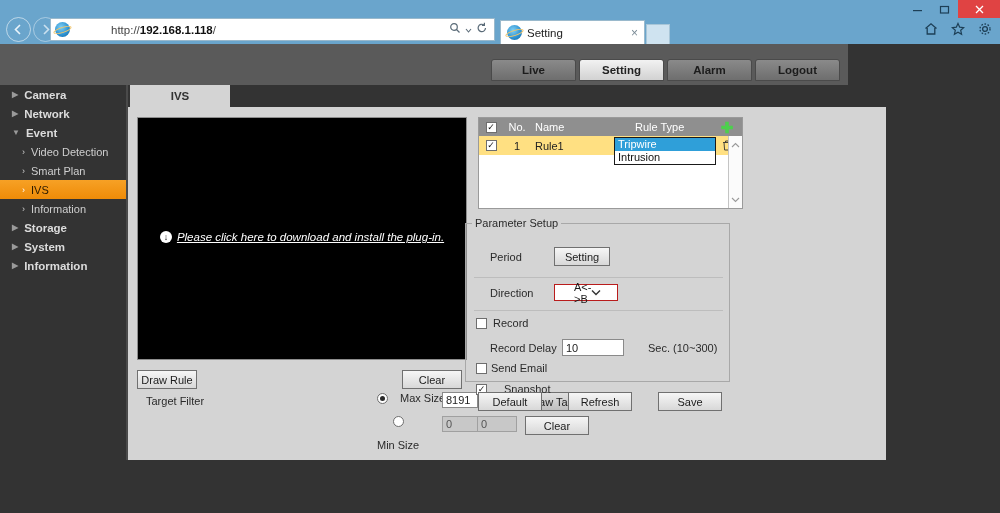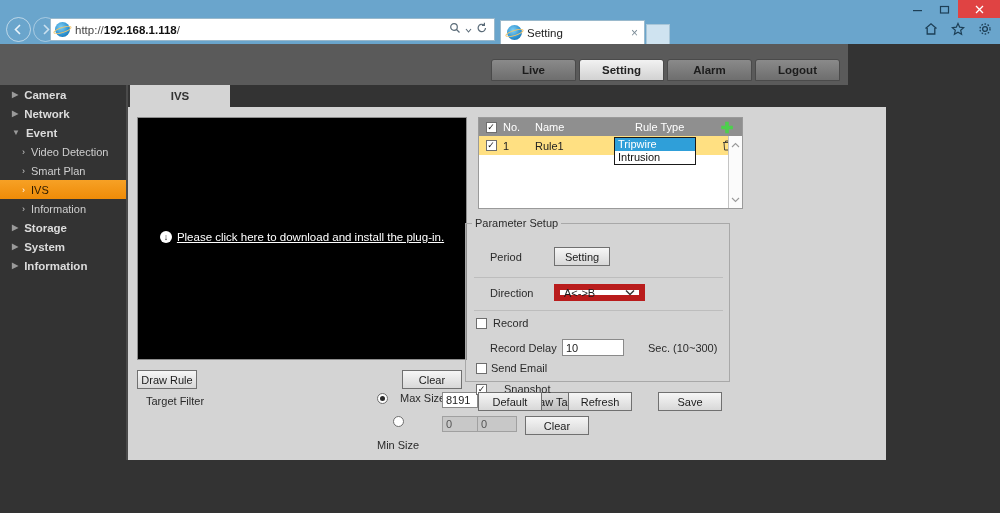--- a/index.html
+++ b/index.html
@@ -33,21 +33,21 @@
     border-radius: 50%; border: 1px solid rgba(255,255,255,.55);
     display: flex; align-items: center; justify-content: center;
     color: #eaf4fb;
   }
   .nav-back { left: 6px; }
   .nav-fwd  { left: 33px; opacity: .75; }
 
   .addressbar {
     position: absolute; left: 50px; top: 18px; width: 445px; height: 23px;
     background: #ffffff; border: 1px solid #9ab9cc;
-    display: flex; align-items: center; padding: 0 4px;
+    display: flex; align-items: center; padding: 0 4px; gap: 36px;
   }
   .ie-logo {
     width: 15px; height: 15px; border-radius: 50%;
     background: radial-gradient(circle at 40% 35%, #7fd0f5 0%, #2a8fd0 60%, #1a5f92 100%);
     position: relative; flex: none;
   }
   .ie-logo::after {
     content: ""; position: absolute; left: -2px; top: 5px;
     width: 19px; height: 6px; border: 1.5px solid #f0c46a;
     border-radius: 50%; transform: rotate(-18deg); box-sizing: border-box;
@@ -134,21 +134,21 @@
   
   .video {
     position: absolute; left: 9px; top: 10px; width: 330px; height: 243px;
     background: #000; border: 1px solid #8d8d8d;
   }
   .plugin-msg {
     position: absolute; left: 0; top: 113px; width: 100%;
     display: flex; align-items: center; justify-content: center; gap: 5px;
     color: #ffffff; font-size: 11.5px;
   }
-  .plugin-msg .txt { text-decoration: underline; }
+  .plugin-msg .txt { text-decoration: underline; font-style: italic; }
   .dl-icon {
     width: 12px; height: 12px; border-radius: 50%; background: #fff;
     display: flex; align-items: center; justify-content: center;
     color: #000; font-size: 9px; line-height: 1;
   }
 
   
   .btn {
     background: linear-gradient(#f6f6f6, #d8d8d8);
     border: 1px solid #707070; color: #1c1c1c;
@@ -183,54 +183,54 @@
   }
   .rl-head {
     height: 18px; background: #8f8f8f; color: #ffffff;
     display: flex; align-items: center; font-size: 11px; position: relative;
   }
   .rl-row {
     height: 19px; background: #ffe082; color: #222;
     display: flex; align-items: center; font-size: 11px; position: relative;
   }
   .cell-chk { width: 24px; display: flex; justify-content: center; }
-  .cell-no  { width: 28px; }
+  .cell-no  { width: 28px; text-align: center; }
   .cell-name{ width: 80px; padding-left: 4px; }
   .cell-type{ flex: 1; padding-left: 24px; }
   .cell-act { width: 30px; display: flex; justify-content: center; }
   .chk {
     width: 11px; height: 11px; background: #fff; border: 1px solid #6e6e6e;
     display: flex; align-items: center; justify-content: center;
     color: #1a1a1a; font-size: 9px; line-height: 1;
   }
   .plus-icon { color: #4cd04c; font-size: 15px; font-weight: bold; line-height: 1; }
   .rl-scroll {
     position: absolute; right: 0; top: 18px; width: 14px; bottom: 0;
     background: #fbfbfb; border-left: 1px solid #c4c4c4;
     display: flex; flex-direction: column; justify-content: space-between;
     align-items: center; padding: 3px 0; color: #9a9a9a; font-size: 10px;
   }
   .dropdown-open {
-    position: absolute; left: 135px; top: 1px; width: 82px;
+    position: absolute; left: 135px; top: 1px; width: 102px;
     border: 1px solid #1a1a1a; background: #fff; z-index: 5;
   }
   .dd-opt { height: 13px; font-size: 11px; padding-left: 3px; color: #111; line-height: 13px; }
   .dd-opt.sel { background: #2f9fd9; color: #fff; }
 
   fieldset.param {
     position: absolute; left: 337px; top: 110px; width: 265px; height: 165px;
     border: 1px solid #a8a8a8; margin: 0; padding: 0;
   }
   fieldset.param legend { font-size: 11px; color: #2a2a2a; margin-left: 6px; padding: 0 3px; }
   .sep { position: absolute; left: 8px; width: 249px; height: 1px; background: #bdbdbd; }
   .prow { position: absolute; display: flex; align-items: center; }
   .setting-btn { width: 56px; height: 19px; }
   .sel-box {
-    width: 91px; height: 17px; border: 6px solid #b91c1c; background: #fff;
-    display: flex; align-items: center; padding: 0 4px; font-size: 11px; color: #1c1c1c;
+    width: 64px; height: 17px; border: 1px solid #b91c1c; background: #fff;
+    display: flex; align-items: center; padding: 0 19px; font-size: 11px; color: #1c1c1c;
   }
   .sel-box .chev { margin-left: auto; font-size: 9px; color: #333; }
   .foot { position: absolute; left: 350px; top: 285px; display: flex; gap: 26px; }
   .foot .btn { width: 64px; height: 19px; }
 </style>
 </head>
 <body>
 
 <div class="browser-titlebar">
 

